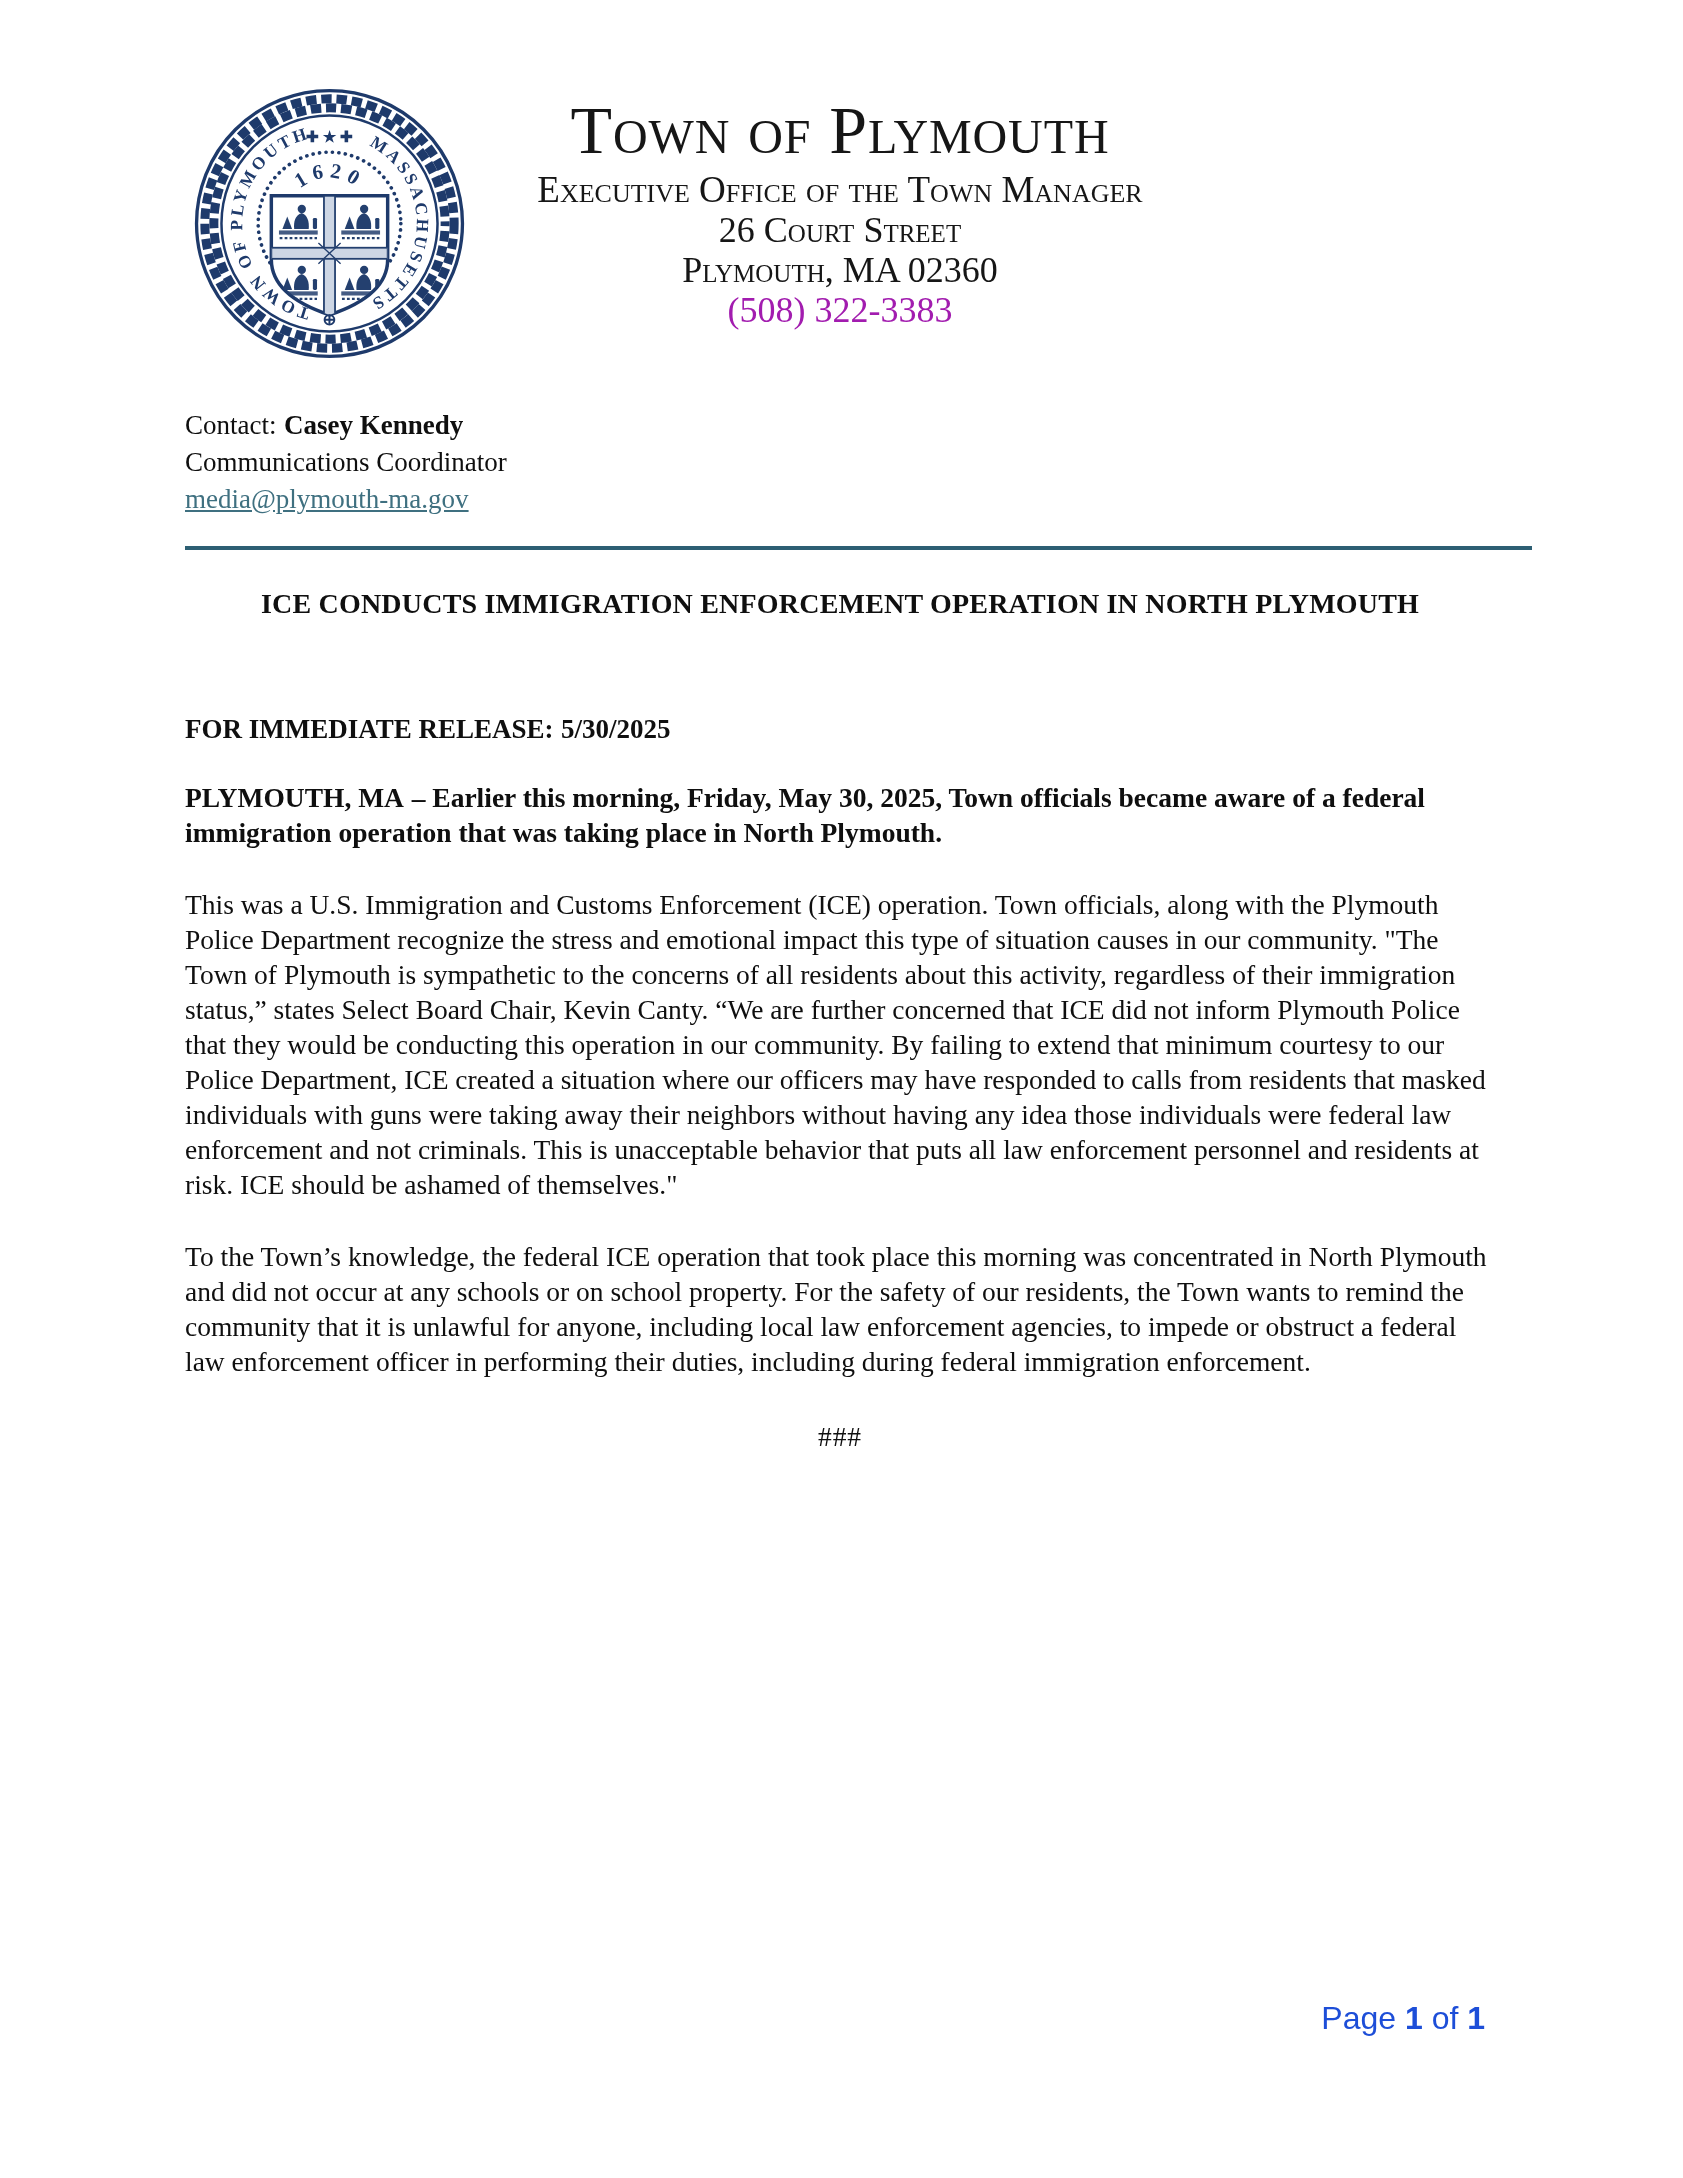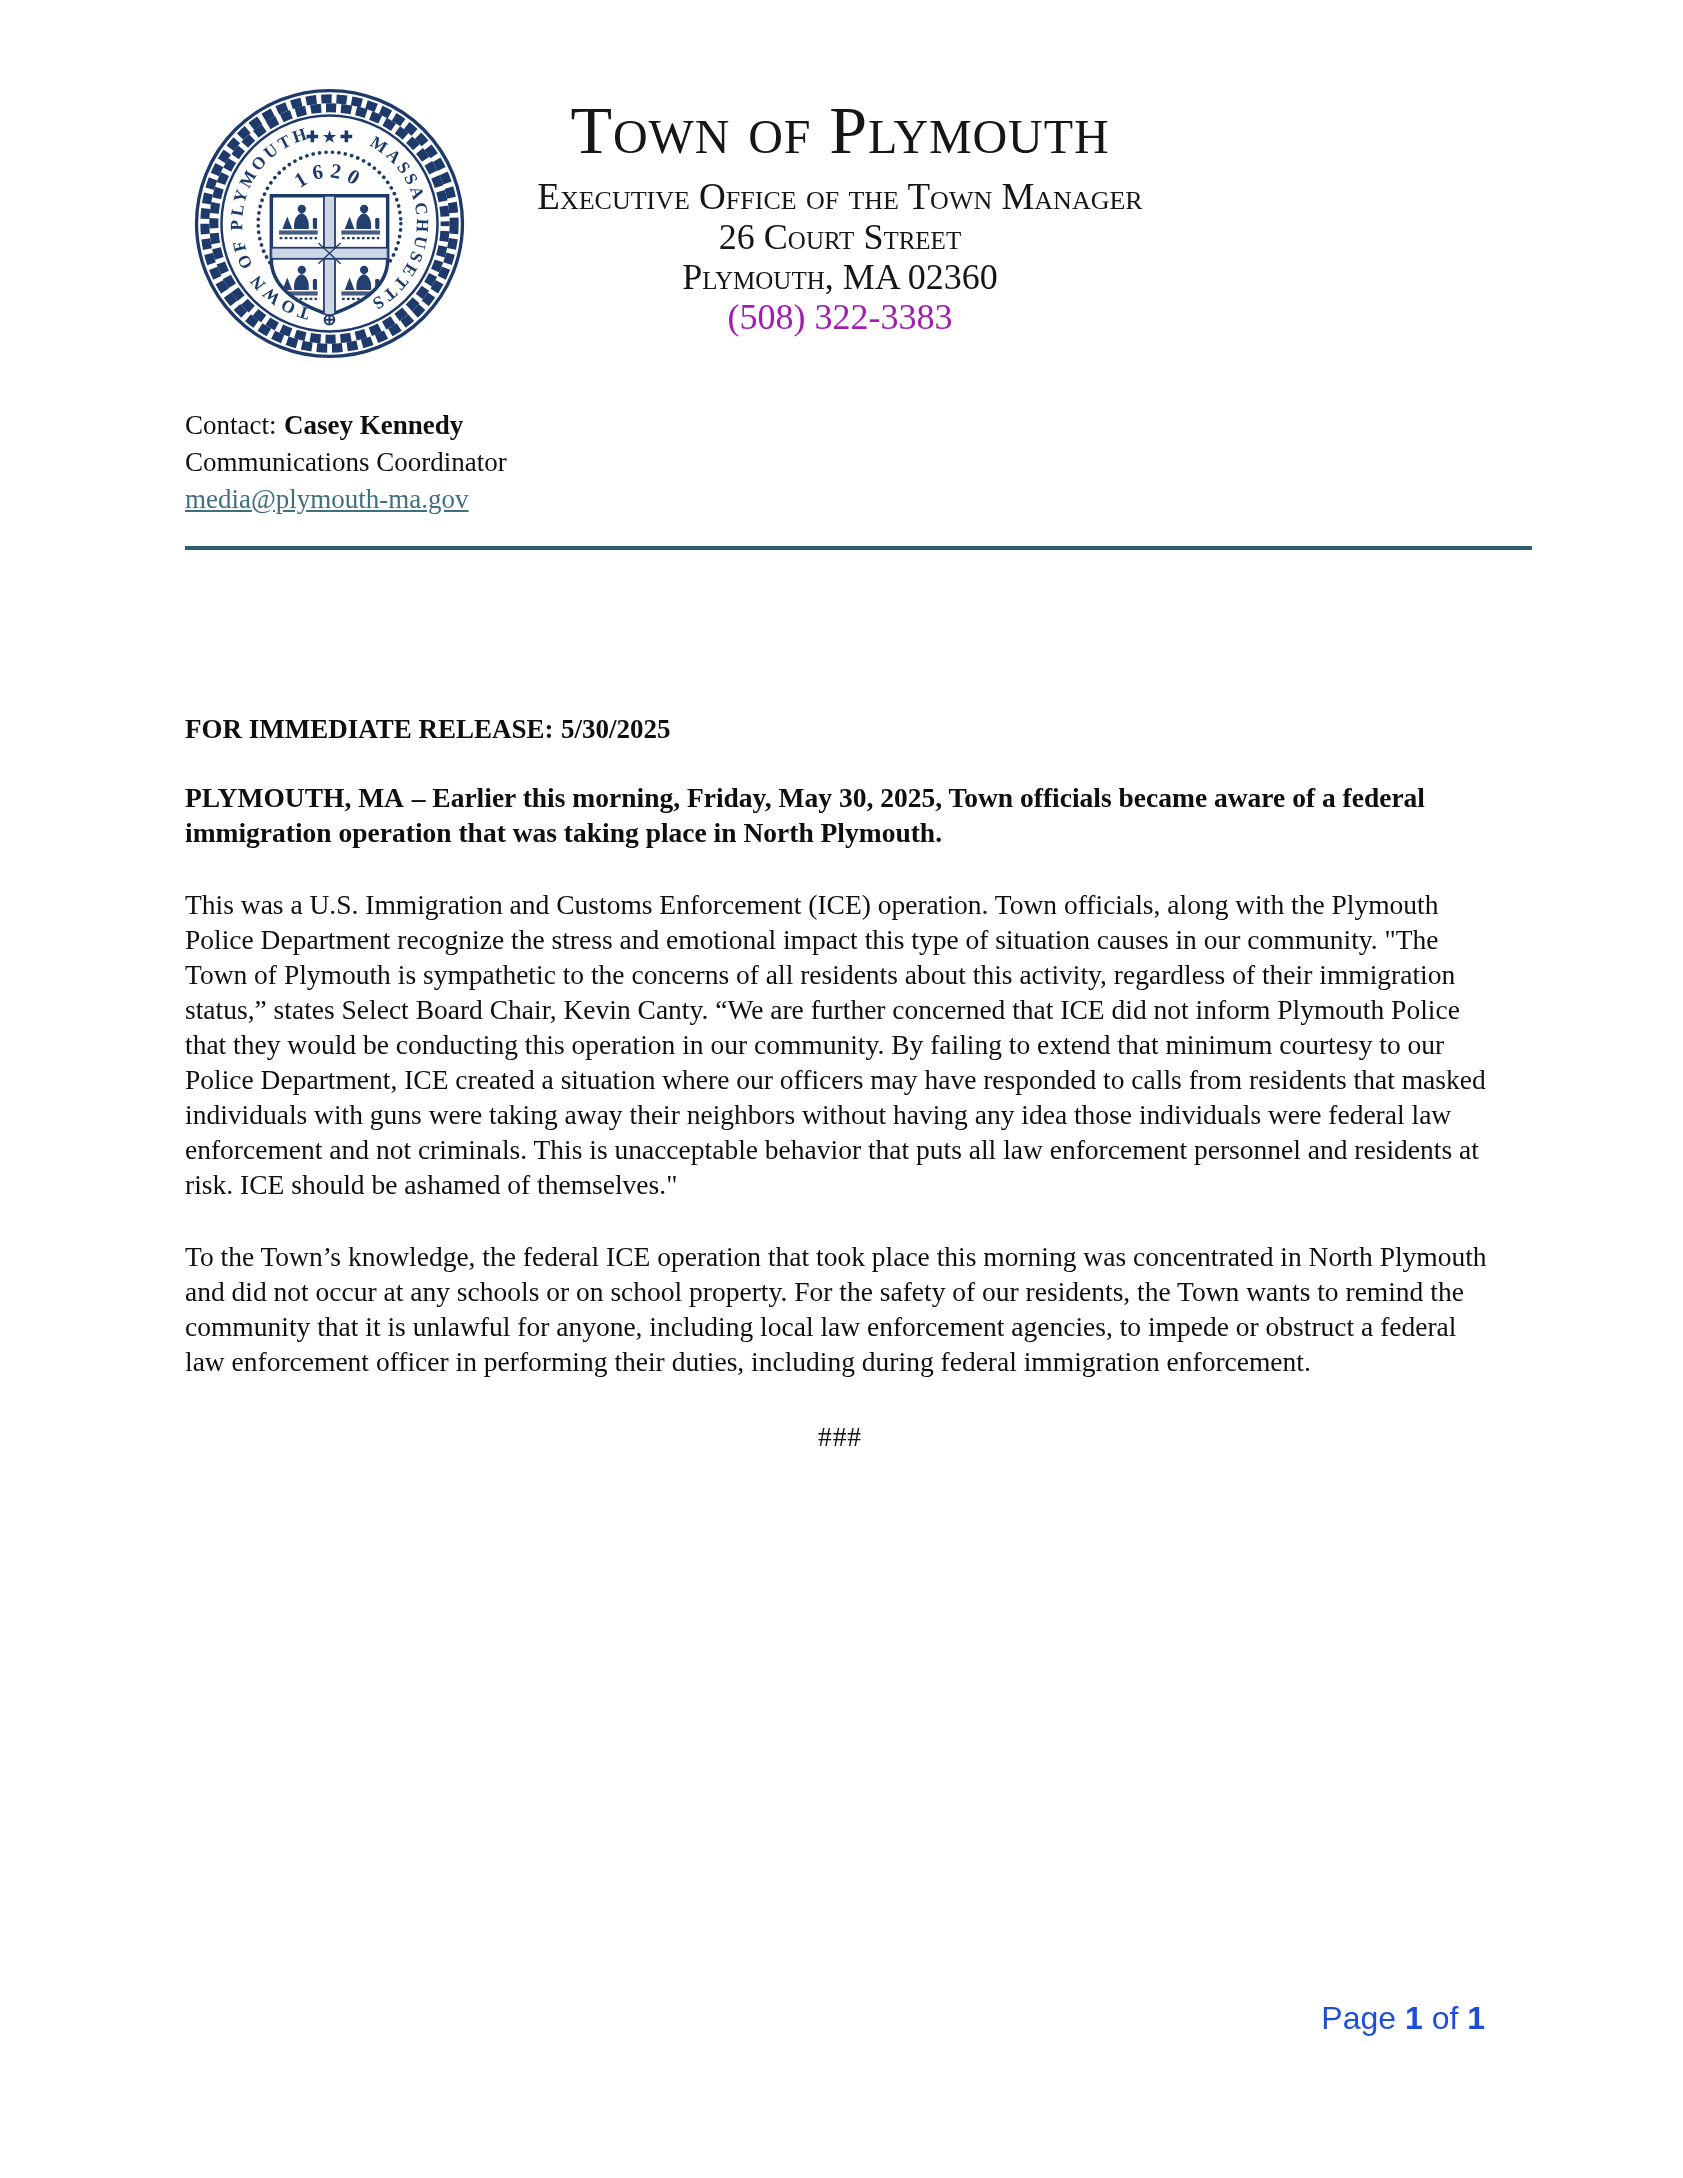--- a/index.html
+++ b/index.html
@@ -17,21 +17,21 @@
     position:absolute;left:185px;top:92px;width:1310px;
     text-align:center;
   }
   .org-title{
     font-variant:small-caps;
     font-size:68px;line-height:76px;font-weight:400;
     letter-spacing:0.9px;color:#161616;
   }
   .office{
     font-variant:small-caps;
-    font-size:37px;line-height:41px;margin-top:8px;color:#161616;
+    font-size:37px;line-height:41px;margin-top:1px;color:#161616;
   }
   .addr{
     font-variant:small-caps;
     font-size:36px;line-height:40px;color:#161616;
   }
   .phone{font-size:36px;line-height:40px;color:#a21caf;}
   
   .contact{
     position:absolute;left:185px;top:407px;
     font-size:27px;line-height:37px;
@@ -148,20 +148,21 @@
       <span class="bold">Contact:</span><span class="name-after">Casey Kennedy</span>
     </div>
     <div>Communications Coordinator</div>
     <div>
       <a href="#" class="email-link">media@plymouth-ma.gov</a>
     </div>
   </div>
 
   <div class="rule"></div>
 
+  <div class="headline">ICE CONDUCTS IMMIGRATION ENFORCEMENT OPERATION IN NORTH PLYMOUTH</div>
 
   <div class="release-line">
     <span class="bold">FOR IMMEDIATE RELEASE:</span><span class="name-after">5/30/2025</span>
   </div>
 
   <div class="body-copy">
     <p>
       <span class="dateline">PLYMOUTH, MA</span><span class="name-after">– Earlier this morning, Friday, May 30, 2025, Town officials became aware of a federal immigration operation that was taking place in North Plymouth.</span>
     </p>
     <p>This was a U.S. Immigration and Customs Enforcement (ICE) operation. Town officials, along with the Plymouth Police Department recognize the stress and emotional impact this type of situation causes in our community. "The Town of Plymouth is sympathetic to the concerns of all residents about this activity, regardless of their immigration status,” states Select Board Chair, Kevin Canty. “We are further concerned that ICE did not inform Plymouth Police that they would be conducting this operation in our community. By failing to extend that minimum courtesy to our Police Department, ICE created a situation where our officers may have responded to calls from residents that masked individuals with guns were taking away their neighbors without having any idea those individuals were federal law enforcement and not criminals. This is unacceptable behavior that puts all law enforcement personnel and residents at risk. ICE should be ashamed of themselves."</p>

